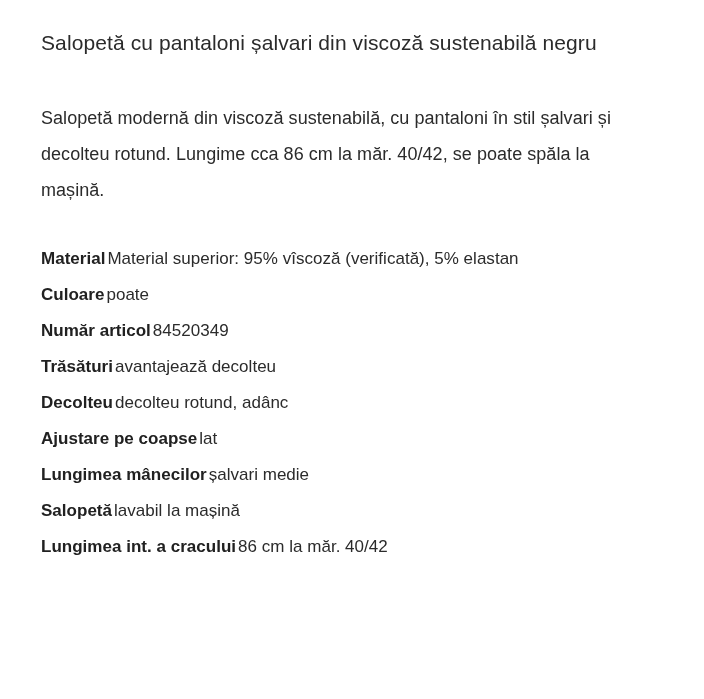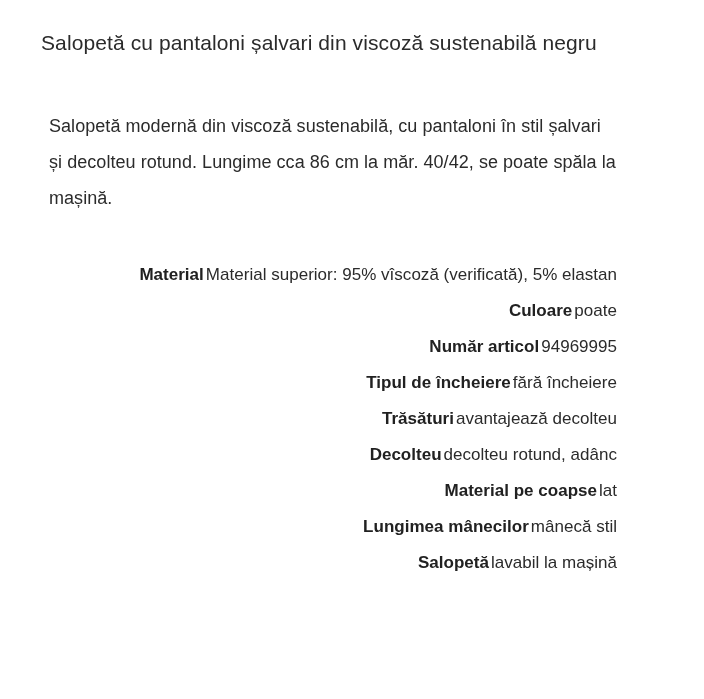--- a/index.html
+++ b/index.html
@@ -28,31 +28,30 @@
     margin: 0;
     padding-top: 29px;
     color: #2b2b2b;
     max-width: 630px;
   }
   .product-description {
     font-size: 18px;
     font-weight: 400;
     line-height: 36px;
     letter-spacing: 0.05px;
-    margin: 8px;
+    margin: 0;
     padding-top: 43px;
     color: #2b2b2b;
     max-width: 626px;
   }
   .spec-list {
-    margin: 8px;
+    margin: 0;
     padding-top: 33px;
     list-style: none;
     max-width: 640px;
-    text-align: right;
   }
   .spec-row {
     font-size: 17px;
     line-height: 36px;
     letter-spacing: 0.02px;
     color: #2b2b2b;
   }
   .spec-label {
     font-weight: 700;
     color: #212121;
@@ -68,22 +67,22 @@
 
 <div class="page">
 
   <h1 class="product-title">Salopetă cu pantaloni șalvari din viscoză sustenabilă negru</h1>
 
   <p class="product-description">Salopetă modernă din viscoză sustenabilă, cu pantaloni în stil șalvari și decolteu rotund. Lungime cca 86 cm la măr. 40/42, se poate spăla la mașină.</p>
 
   <div class="spec-list">
       <div class="spec-row"><span class="spec-label">Material</span><span class="spec-value">Material superior: 95% vîscoză (verificată), 5% elastan</span></div>
       <div class="spec-row"><span class="spec-label">Culoare</span><span class="spec-value">poate</span></div>
-      <div class="spec-row"><span class="spec-label">Număr articol</span><span class="spec-value">94969995</span></div>
-      <div class="spec-row"><span class="spec-label">Tipul de încheiere</span><span class="spec-value">fără încheiere</span></div>
+      <div class="spec-row"><span class="spec-label">Număr articol</span><span class="spec-value">84520349</span></div>
       <div class="spec-row"><span class="spec-label">Trăsături</span><span class="spec-value">avantajează decolteu</span></div>
       <div class="spec-row"><span class="spec-label">Decolteu</span><span class="spec-value">decolteu rotund, adânc</span></div>
-      <div class="spec-row"><span class="spec-label">Material pe coapse</span><span class="spec-value">lat</span></div>
-      <div class="spec-row"><span class="spec-label">Lungimea mânecilor</span><span class="spec-value">mânecă stil</span></div>
+      <div class="spec-row"><span class="spec-label">Ajustare pe coapse</span><span class="spec-value">lat</span></div>
+      <div class="spec-row"><span class="spec-label">Lungimea mânecilor</span><span class="spec-value">șalvari medie</span></div>
       <div class="spec-row"><span class="spec-label">Salopetă</span><span class="spec-value">lavabil la mașină</span></div>
+      <div class="spec-row"><span class="spec-label">Lungimea int. a cracului</span><span class="spec-value">86 cm la măr. 40/42</span></div>
     </div>
 
 </div>
 
 </body></html>

